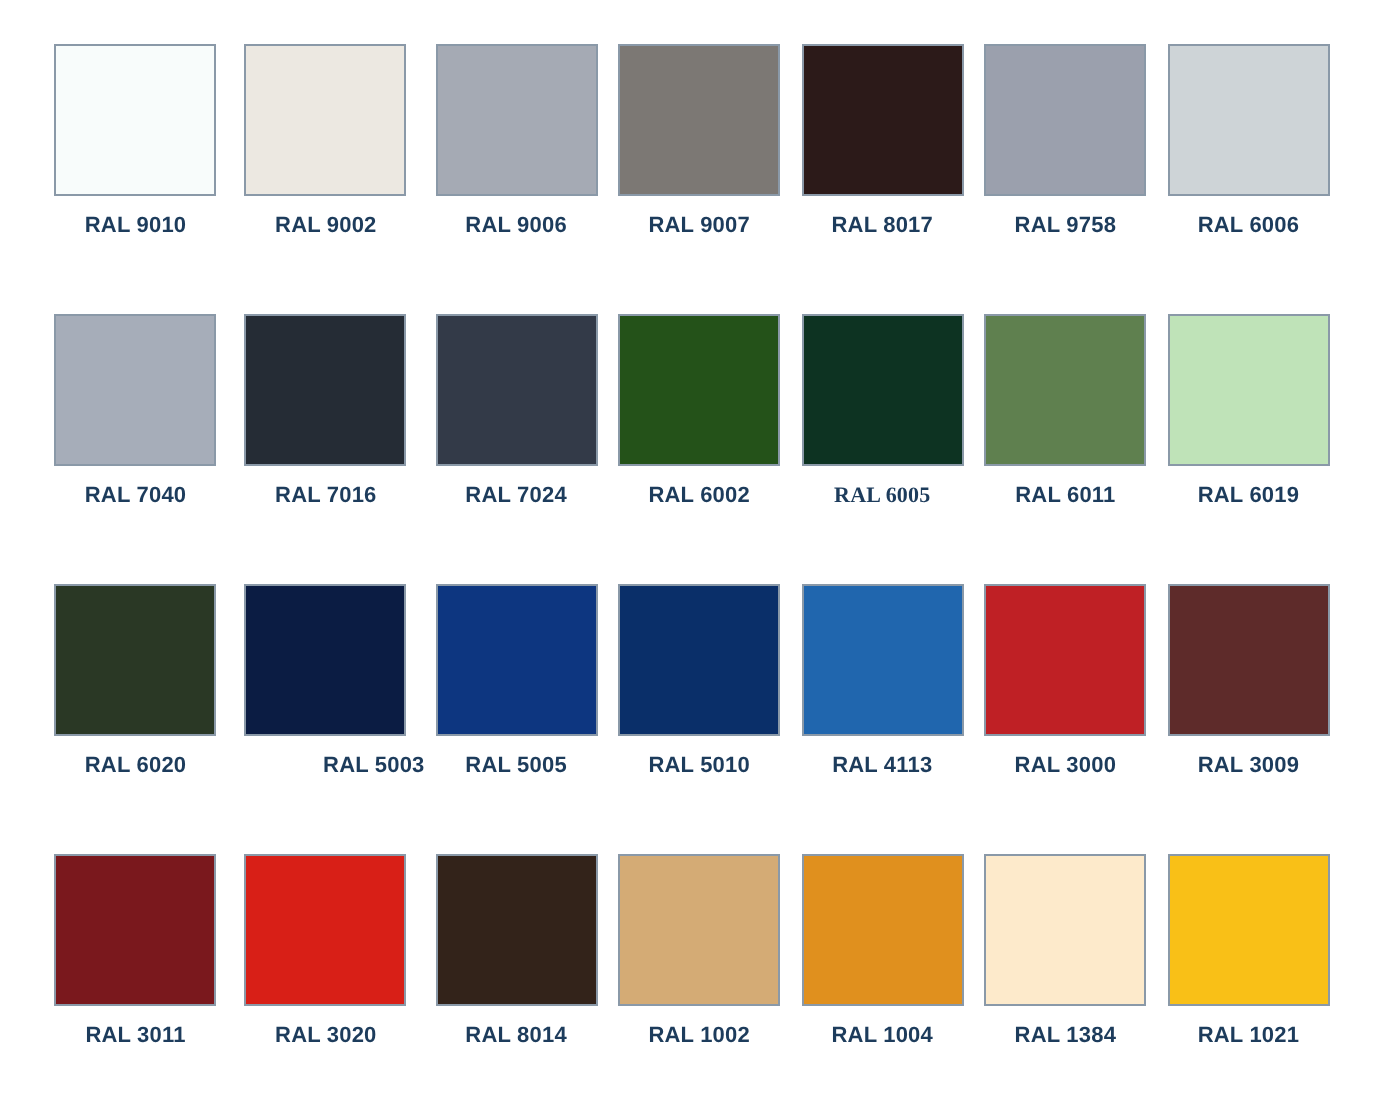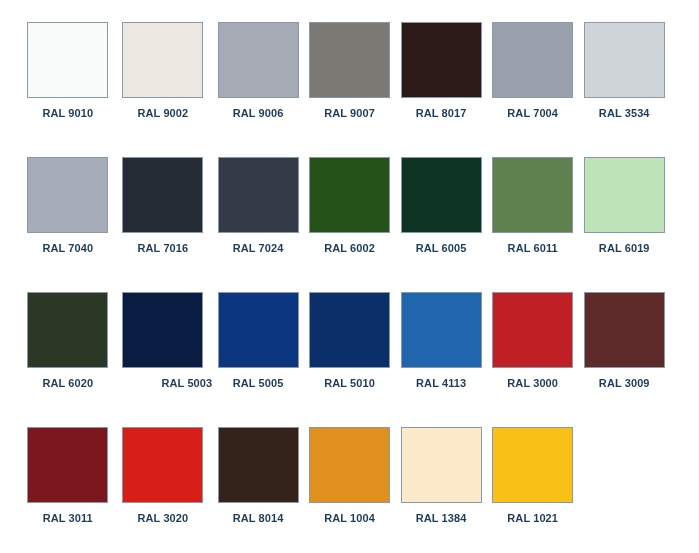--- a/index.html
+++ b/index.html
@@ -73,45 +73,45 @@
     <div class="swatch-cell">
       <div class="swatch-chip" style="background-color: rgb(124, 120, 116); border-color: rgb(138, 153, 168);"></div>
       <div class="swatch-label" style="color: rgb(29, 60, 92);">RAL 9007</div>
     </div>
     <div class="swatch-cell">
       <div class="swatch-chip" style="background-color: rgb(44, 26, 25); border-color: rgb(138, 153, 168);"></div>
       <div class="swatch-label" style="color: rgb(29, 60, 92);">RAL 8017</div>
     </div>
     <div class="swatch-cell">
       <div class="swatch-chip" style="background-color: rgb(155, 160, 173); border-color: rgb(138, 153, 168);"></div>
-      <div class="swatch-label" style="color: rgb(29, 60, 92);">RAL 7004</div>
+      <div class="swatch-label" style="color: rgb(29, 60, 92);">RAL 9758</div>
     </div>
     <div class="swatch-cell">
       <div class="swatch-chip" style="background-color: rgb(206, 212, 215); border-color: rgb(138, 153, 168);"></div>
-      <div class="swatch-label" style="color: rgb(29, 60, 92);">RAL 3534</div>
+      <div class="swatch-label" style="color: rgb(29, 60, 92);">RAL 6006</div>
     </div>
     <div class="swatch-cell">
       <div class="swatch-chip" style="background-color: rgb(166, 173, 185); border-color: rgb(138, 153, 168);"></div>
       <div class="swatch-label" style="color: rgb(29, 60, 92);">RAL 7040</div>
     </div>
     <div class="swatch-cell">
       <div class="swatch-chip" style="background-color: rgb(37, 44, 53); border-color: rgb(138, 153, 168);"></div>
       <div class="swatch-label" style="color: rgb(29, 60, 92);">RAL 7016</div>
     </div>
     <div class="swatch-cell">
       <div class="swatch-chip" style="background-color: rgb(51, 58, 72); border-color: rgb(138, 153, 168);"></div>
       <div class="swatch-label" style="color: rgb(29, 60, 92);">RAL 7024</div>
     </div>
     <div class="swatch-cell">
       <div class="swatch-chip" style="background-color: rgb(36, 82, 25); border-color: rgb(138, 153, 168);"></div>
       <div class="swatch-label" style="color: rgb(29, 60, 92);">RAL 6002</div>
     </div>
     <div class="swatch-cell">
       <div class="swatch-chip" style="background-color: rgb(13, 51, 34); border-color: rgb(138, 153, 168);"></div>
-      <div class="swatch-label" style="color: rgb(29, 60, 92);">RAL 6005</div>
+      <div class="swatch-label" style="color: rgb(29, 60, 92); font-family: Liberation Serif, serif;">RAL 6005</div>
     </div>
     <div class="swatch-cell">
       <div class="swatch-chip" style="background-color: rgb(95, 128, 79); border-color: rgb(138, 153, 168);"></div>
       <div class="swatch-label" style="color: rgb(29, 60, 92);">RAL 6011</div>
     </div>
     <div class="swatch-cell">
       <div class="swatch-chip" style="background-color: rgb(191, 227, 184); border-color: rgb(138, 153, 168);"></div>
       <div class="swatch-label" style="color: rgb(29, 60, 92);">RAL 6019</div>
     </div>
     <div class="swatch-cell">
@@ -148,20 +148,24 @@
     </div>
     <div class="swatch-cell">
       <div class="swatch-chip" style="background-color: rgb(216, 31, 23); border-color: rgb(138, 153, 168);"></div>
       <div class="swatch-label" style="color: rgb(29, 60, 92);">RAL 3020</div>
     </div>
     <div class="swatch-cell">
       <div class="swatch-chip" style="background-color: rgb(51, 35, 26); border-color: rgb(138, 153, 168);"></div>
       <div class="swatch-label" style="color: rgb(29, 60, 92);">RAL 8014</div>
     </div>
     <div class="swatch-cell">
+      <div class="swatch-chip" style="background-color: rgb(212, 171, 117); border-color: rgb(138, 153, 168);"></div>
+      <div class="swatch-label" style="color: rgb(29, 60, 92);">RAL 1002</div>
+    </div>
+    <div class="swatch-cell">
       <div class="swatch-chip" style="background-color: rgb(224, 144, 30); border-color: rgb(138, 153, 168);"></div>
       <div class="swatch-label" style="color: rgb(29, 60, 92);">RAL 1004</div>
     </div>
     <div class="swatch-cell">
       <div class="swatch-chip" style="background-color: rgb(253, 234, 203); border-color: rgb(138, 153, 168);"></div>
       <div class="swatch-label" style="color: rgb(29, 60, 92);">RAL 1384</div>
     </div>
     <div class="swatch-cell">
       <div class="swatch-chip" style="background-color: rgb(249, 192, 23); border-color: rgb(138, 153, 168);"></div>
       <div class="swatch-label" style="color: rgb(29, 60, 92);">RAL 1021</div>

